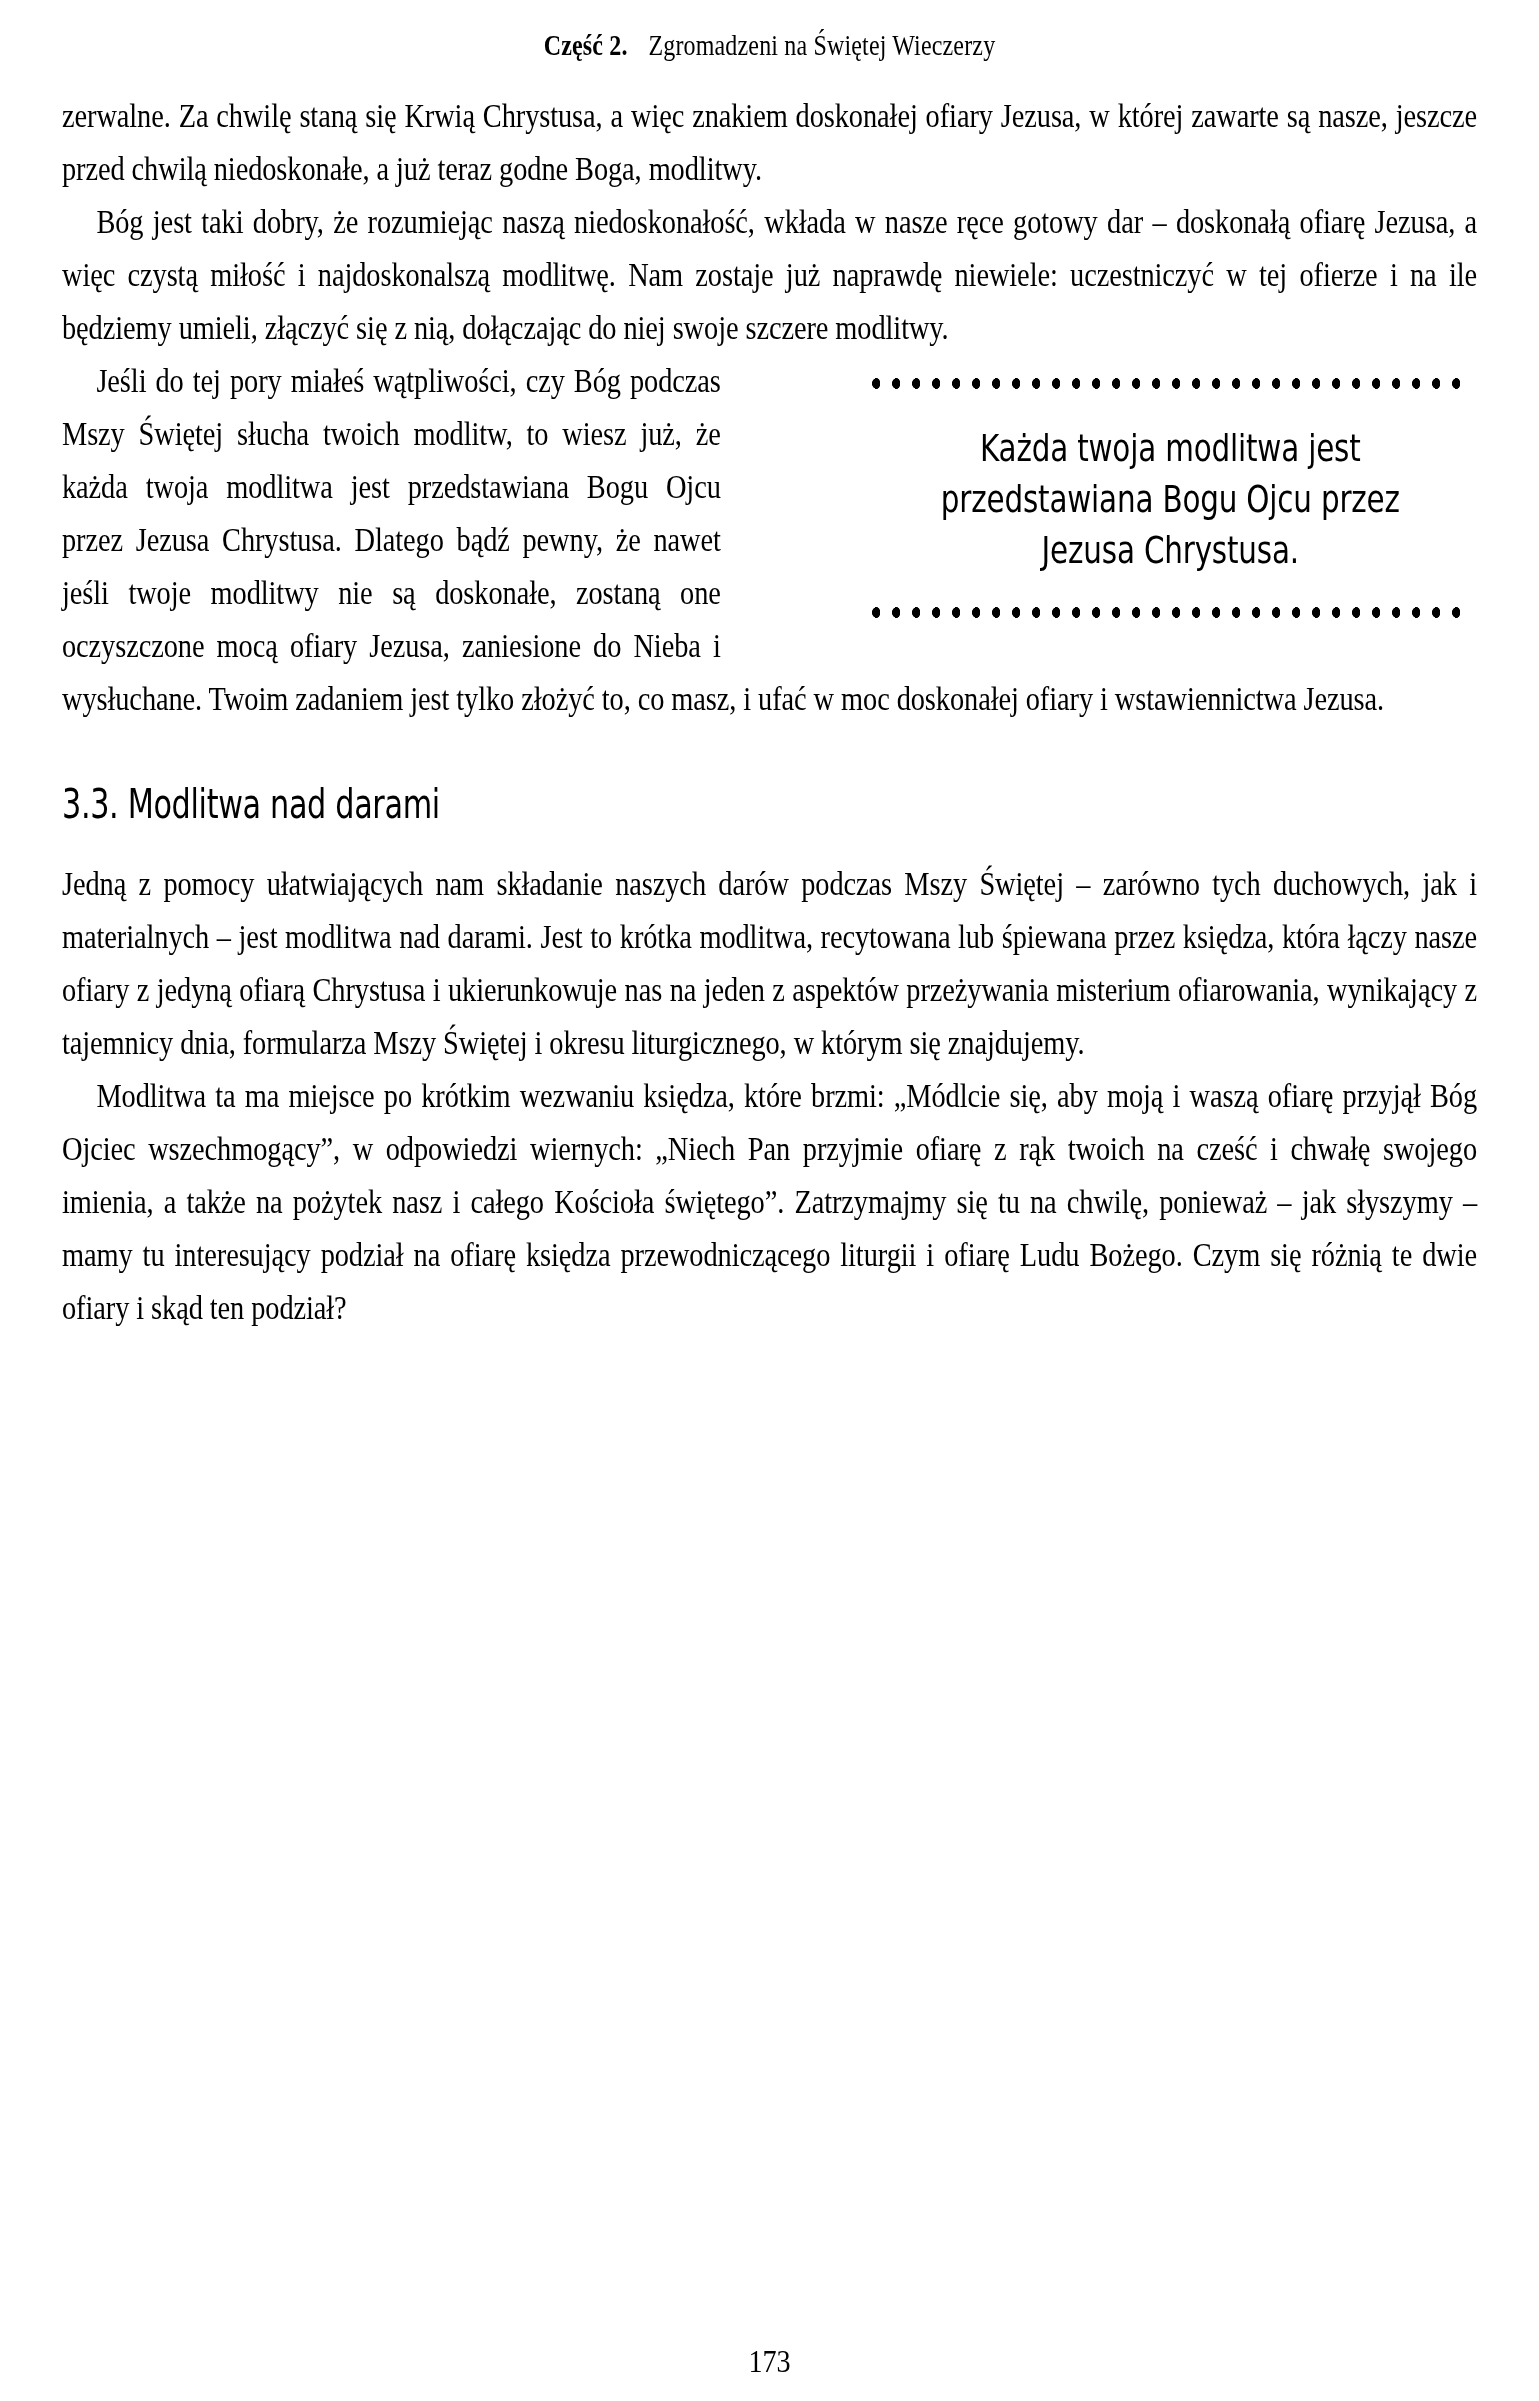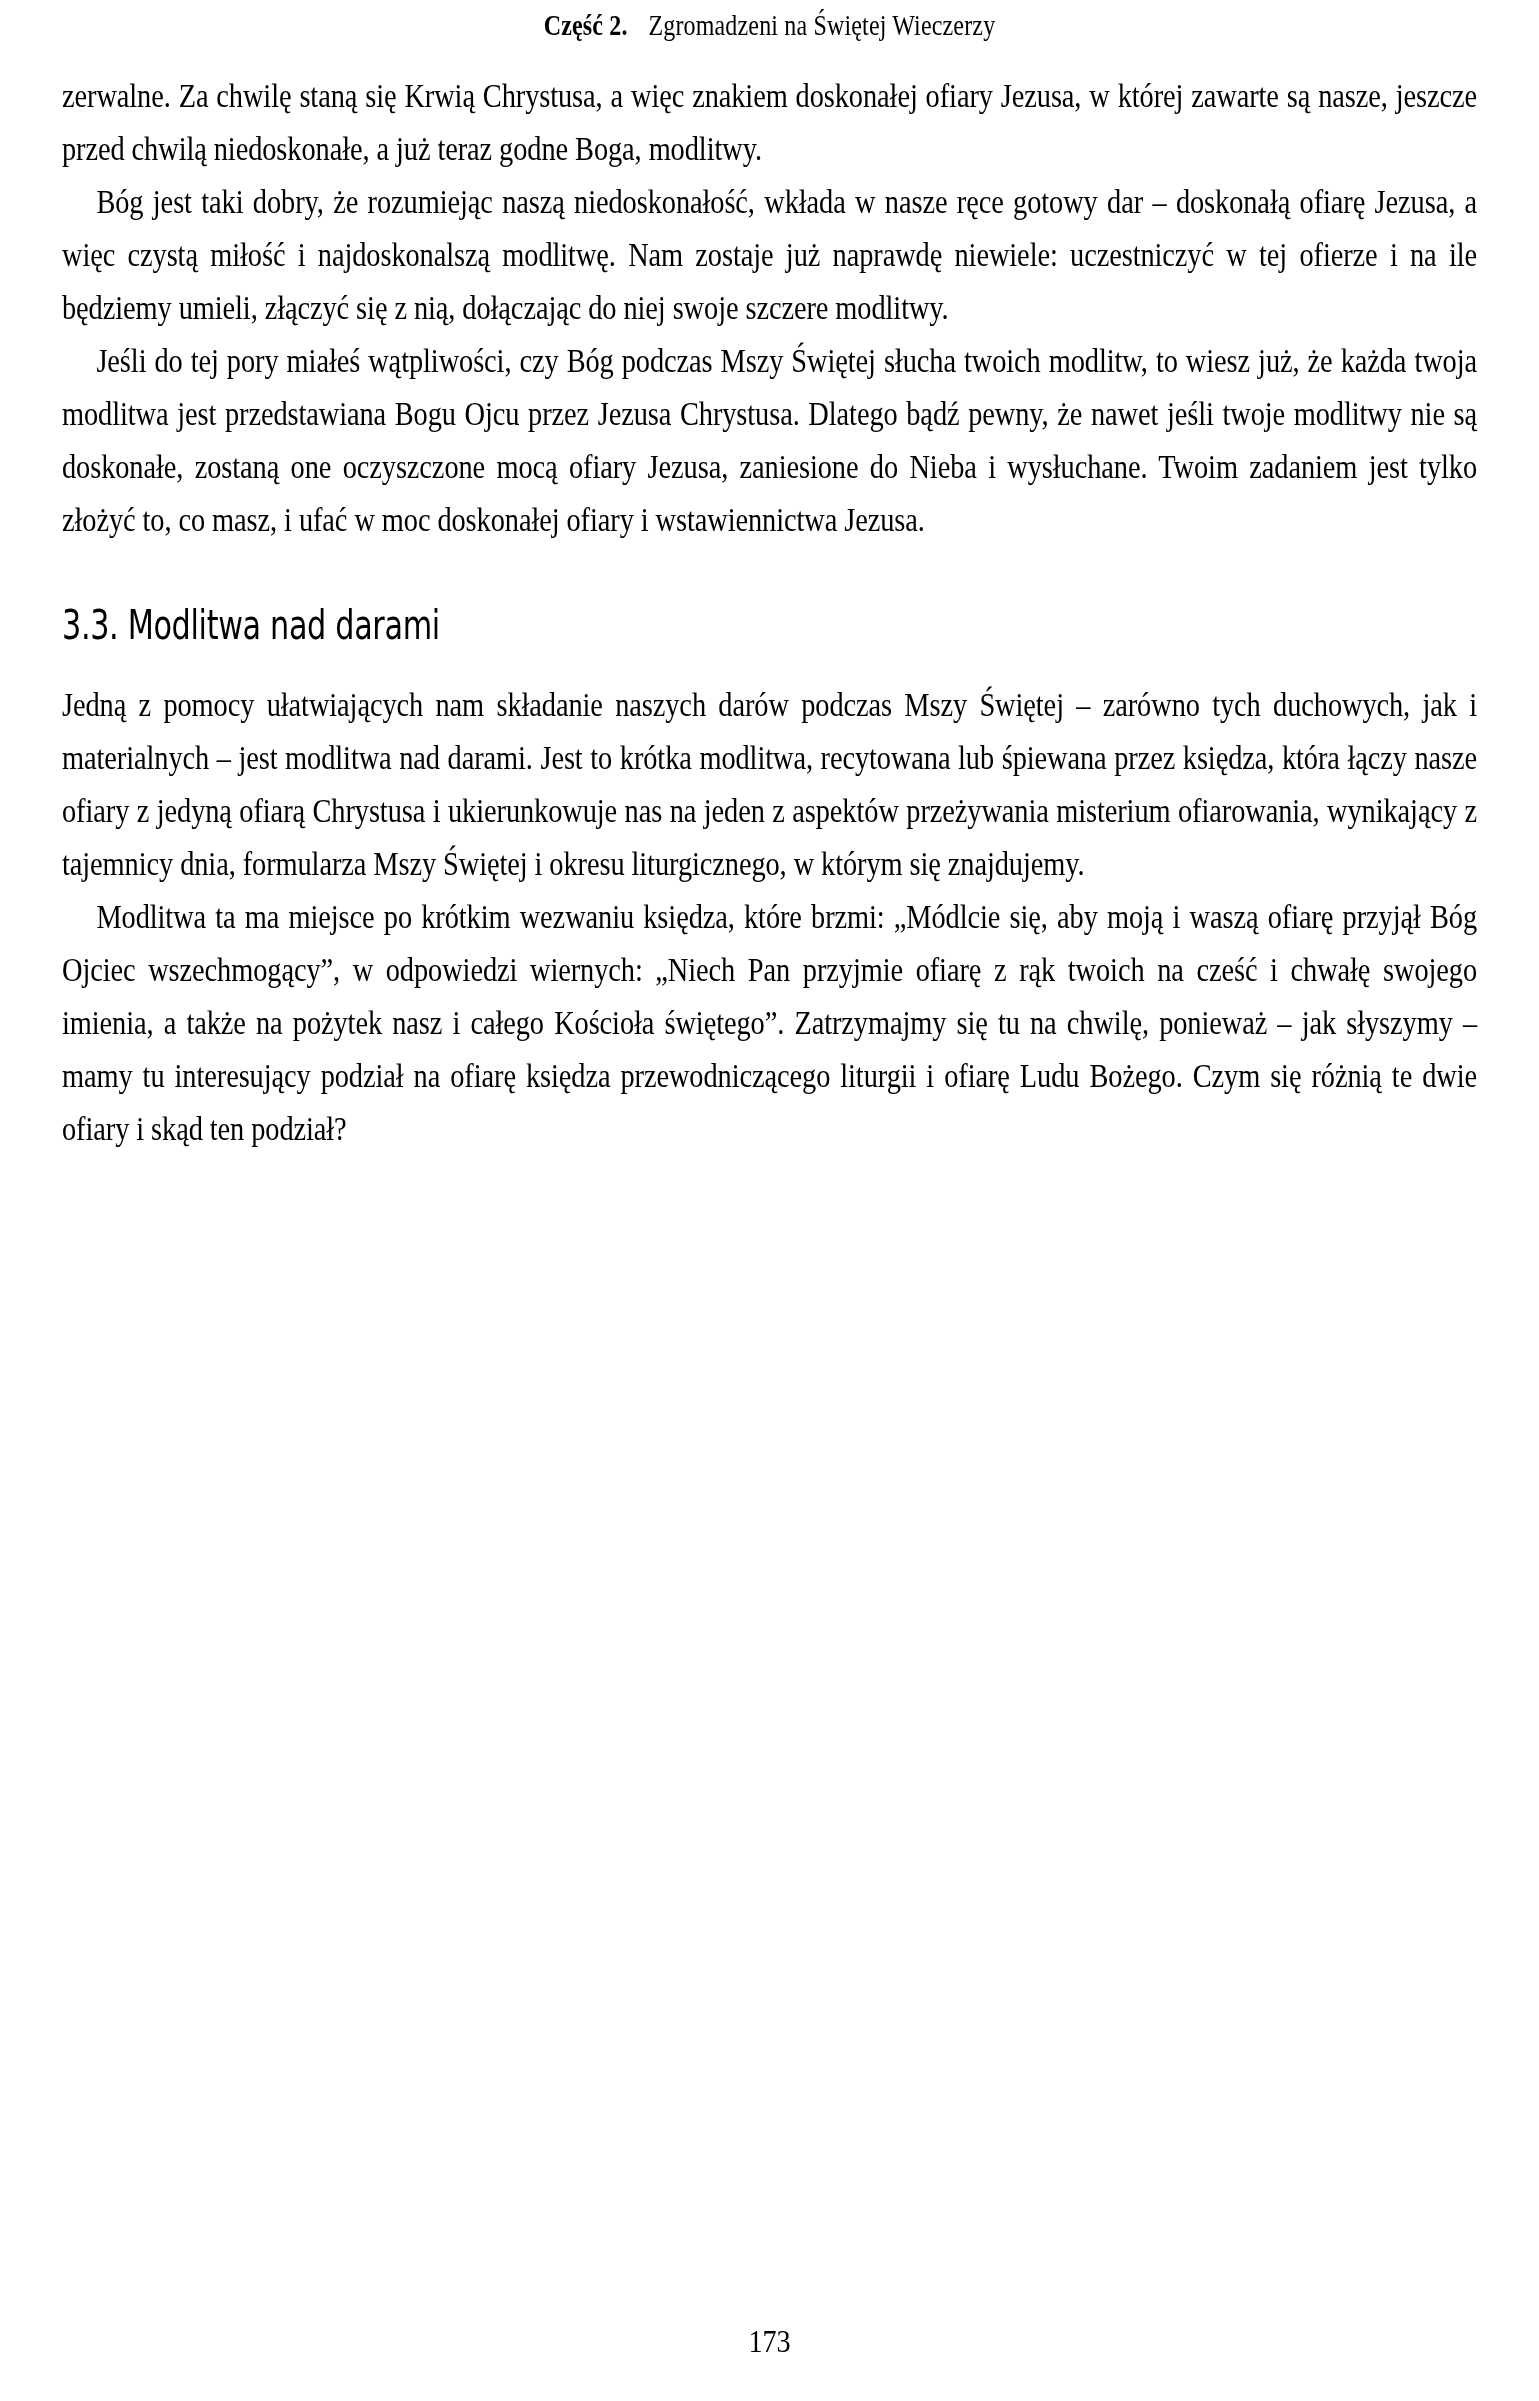--- a/index.html
+++ b/index.html
@@ -14,20 +14,21 @@
     font-family: "Liberation Serif", "DejaVu Serif", serif;
     color: #000000;
     overflow: hidden;
   }
 
   .page {
     position: absolute;
     inset: 0;
     width: 1539px;
     height: 1829px;
+    margin-top: 20px;
   }
 
   
   .running-head {
     position: absolute;
     top: 7.7px;
     left: 0;
     width: 1539px;
     text-align: center;
     font-family: "Liberation Serif", "DejaVu Serif", serif;
@@ -136,20 +137,25 @@
     <span class="rh-part">Część 2.</span><span class="rh-chapter">Zgromadzeni na Świętej Wieczerzy</span>
   </div>
 
   <div class="content">
 
     <p class="body">zerwalne. Za chwilę staną się Krwią Chrystusa, a więc znakiem doskonałej ofiary Jezusa, w której zawarte są nasze, jeszcze przed chwilą niedoskonałe, a już teraz godne Boga, modlitwy.</p>
 
     <p class="body indent">Bóg jest taki dobry, że rozumiejąc naszą niedoskonałość, wkłada w nasze ręce gotowy dar – doskonałą ofiarę Jezusa, a więc czystą miłość i najdoskonalszą modlitwę. Nam zostaje już naprawdę niewiele: uczestniczyć w tej ofierze i na ile będziemy umieli, złączyć się z nią, dołączając do niej swoje szczere modlitwy.</p>
 
     <div class="clearfix">
+      <aside class="pullquote">
+        <div class="pullquote-border top"></div>
+        <div class="pullquote-text">Każda twoja modlitwa jest przedstawiana Bogu Ojcu przez Jezusa Chrystusa.</div>
+        <div class="pullquote-border bottom"></div>
+      </aside>
       <p class="body indent">Jeśli do tej pory miałeś wątpliwości, czy Bóg podczas Mszy Świętej słucha twoich modlitw, to wiesz już, że każda twoja modlitwa jest przedstawiana Bogu Ojcu przez Jezusa Chrystusa. Dlatego bądź pewny, że nawet jeśli twoje modlitwy nie są doskonałe, zostaną one oczyszczone mocą ofiary Jezusa, zaniesione do Nieba i wysłuchane. Twoim zadaniem jest tylko złożyć to, co masz, i ufać w moc doskonałej ofiary i wstawiennictwa Jezusa.</p>
     </div>
 
     <div class="spacer-before-heading"></div>
 
     <h2 class="section-heading">3.3. Modlitwa nad darami</h2>
 
     <div class="spacer-after-heading"></div>
 
     <p class="body">Jedną z pomocy ułatwiających nam składanie naszych darów podczas Mszy Świętej – zarówno tych duchowych, jak i materialnych – jest modlitwa nad darami. Jest to krótka modlitwa, recytowana lub śpiewana przez księdza, która łączy nasze ofiary z jedyną ofiarą Chrystusa i ukierunkowuje nas na jeden z aspektów przeżywania misterium ofiarowania, wynikający z tajemnicy dnia, formularza Mszy Świętej i okresu liturgicznego, w którym się znajdujemy.</p>

